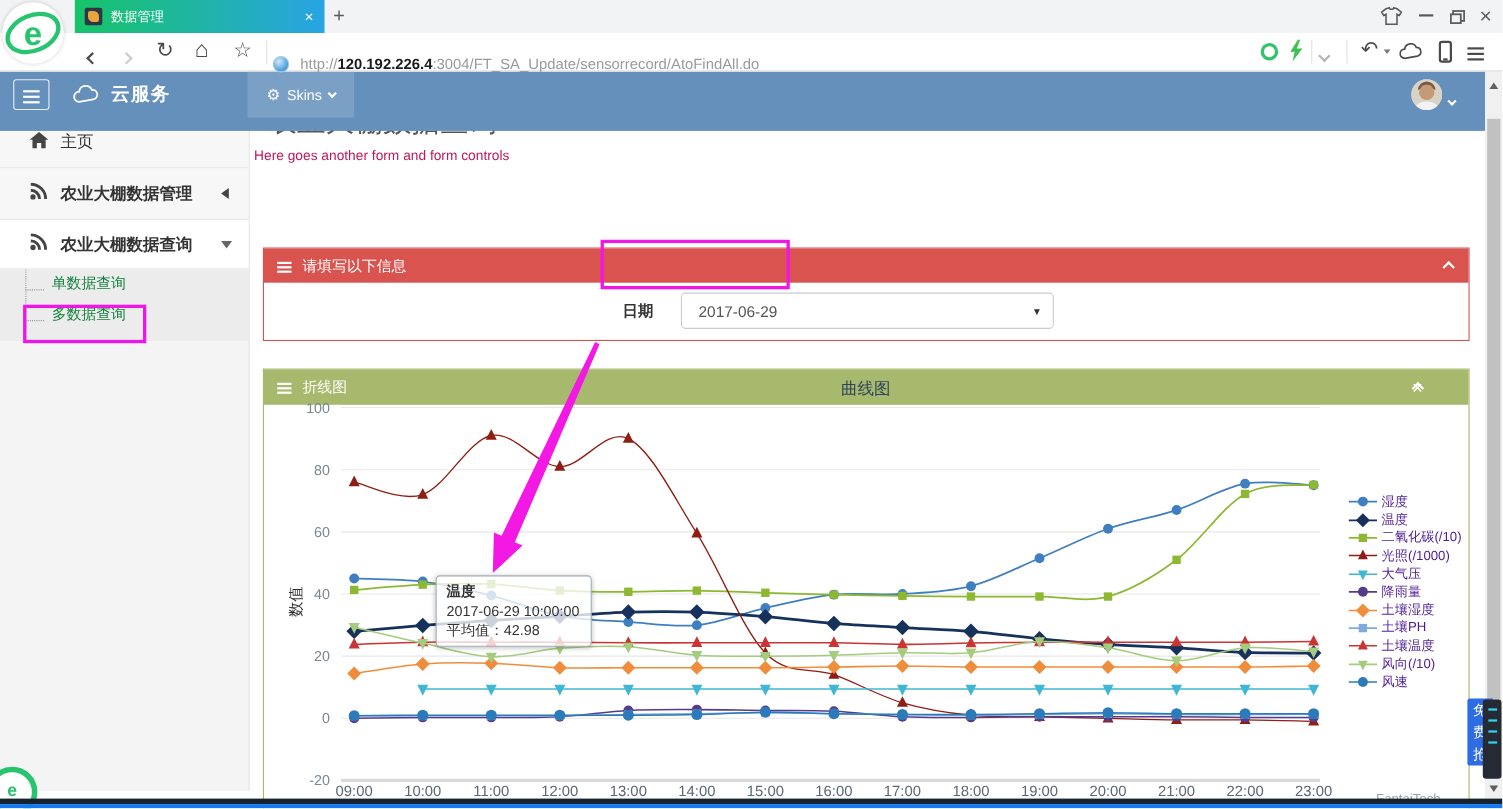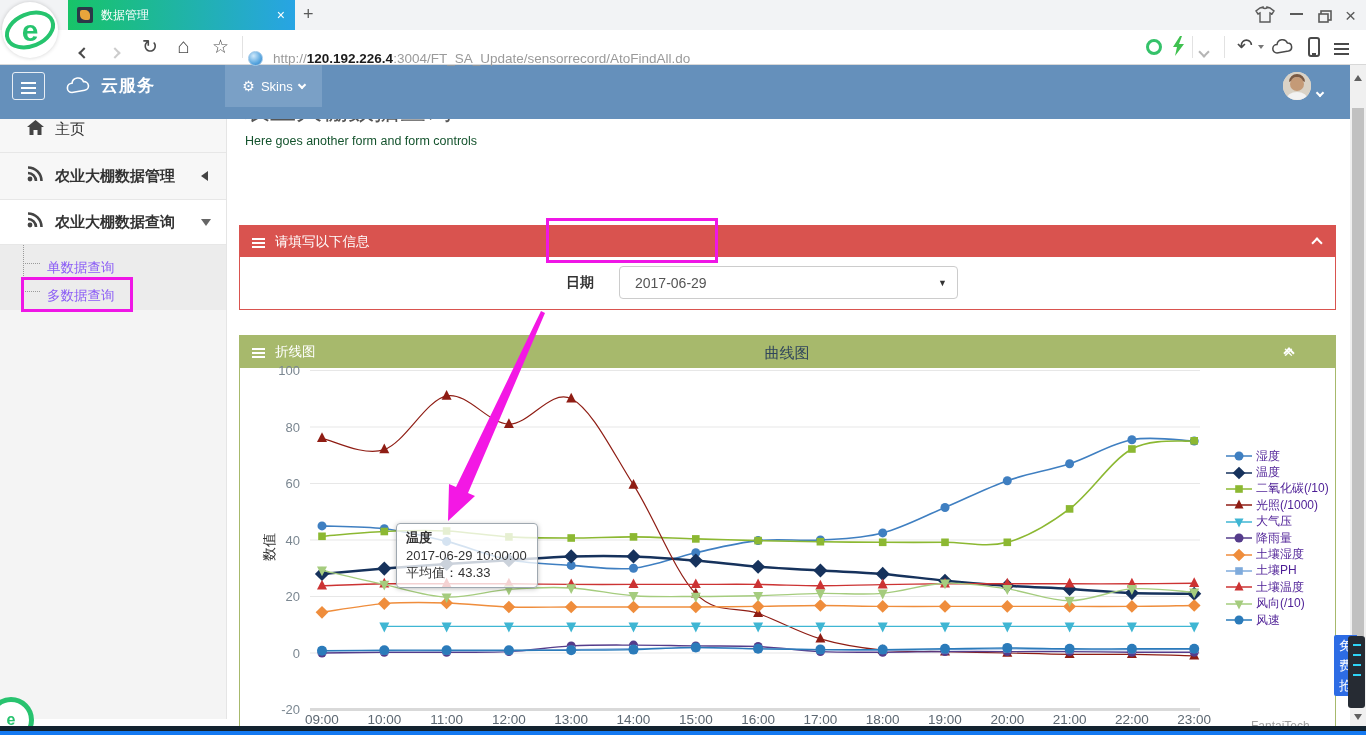--- a/index.html
+++ b/index.html
@@ -41,27 +41,27 @@
   #avatar-chev { left:1317px; top:82px; z-index:11; }
 
   
   #sidebar { left:0; top:107px; width:227px; height:612px; background:#f4f4f4; border-right:1px solid #e5e5e5; z-index:2; }
   .side-item { position:relative; display:flex; align-items:center; border-bottom:1px solid #e7e7e7; background:#f7f7f7; color:#333; }
   .side-item .lbl { font-size:15px; }
   .side-item .icon { width:20px; margin-left:25px; margin-right:10px; text-align:center; }
   .tri-left { width:0; height:0; border:5px solid transparent; border-right:7px solid #444; position:absolute; right:18px; }
   .tri-down { width:0; height:0; border:5px solid transparent; border-top:7px solid #666; position:absolute; right:15px; top:19px; }
   #subwrap { background:#ececec; position:relative; }
-  .sub-item { position:relative; height:28px; display:flex; align-items:flex-end; font-size:13.5px; color:#8b5cf6; padding-left:47px; }
+  .sub-item { position:relative; height:28px; display:flex; align-items:flex-start; font-size:13.5px; color:#15803d; padding-left:47px; }
   .treeline { position:absolute; left:23px; top:0; width:1px; height:57px; border-left:1px dotted #9a9a9a; }
   .treestub { position:absolute; left:23px; width:17px; height:1px; border-top:1px dotted #9a9a9a; }
 
   
   #page-title { left:244px; top:93px; font-size:26px; color:#555; z-index:1; }
-  #page-sub { left:245px; top:134px; font-size:12.5px; color:#14532d; z-index:1; }
+  #page-sub { left:231px; top:134px; font-size:12.5px; color:#be185d; z-index:1; }
   .panel { position:absolute; left:239px; width:1097px; background:#fff;margin-top:40px; }
   .panel-hd { height:31px; display:flex; align-items:center; color:#fff; font-size:13.5px; padding:0 12px; position:relative; }
   .panel-hd .bars { margin-right:10px; }
   .panel-hd .bars i { width:13px; height:2px; margin:2px 0 0; }
   #panel-form { top:185px; border:1px solid #d9534f; }
   #panel-form .panel-hd { background:#d9534f; }
   #panel-chart { top:295px; height:440px; border:1px solid #a7b96c; }
   #panel-chart .panel-hd { background:#a7b96c; height:32px; }
   .hd-chev-up { position:absolute; right:14px; top:13px; width:8px; height:8px; border:solid #fff; border-width:2px 2px 0 0; transform:rotate(-45deg); }
   #chart-close { position:absolute; right:41px; top:9px; color:#fff; font-size:13px; font-weight:bold; }
@@ -591,21 +591,21 @@
           <line x1="0" y1="7" x2="26" y2="7" stroke="#2b7bba" stroke-width="1.5"></line>
           <circle cx="13" cy="7" r="4.5" fill="#2b7bba"></circle>
         </svg>
         <span>风速</span>
       </div>
     </div>
 
   <div id="tooltip" class="abs">
     <div class="tt1">温度</div>
     <div>2017-06-29 10:00:00</div>
-    <div>平均值：43.33</div>
+    <div>平均值：42.98</div>
   </div>
 
   <svg id="arrow-svg" class="abs" width="160" height="230">
     <polygon points="141,5 56,181 49,178 48,215 75,190 68,187 145,7" fill="#f318e4"></polygon>
   </svg>
   <div id="anno-side" class="anno"></div>
   <div id="anno-form" class="anno"></div>
 
   <div id="scrolltrack" class="abs"></div>
   <div id="scroll-up" class="abs"></div>

